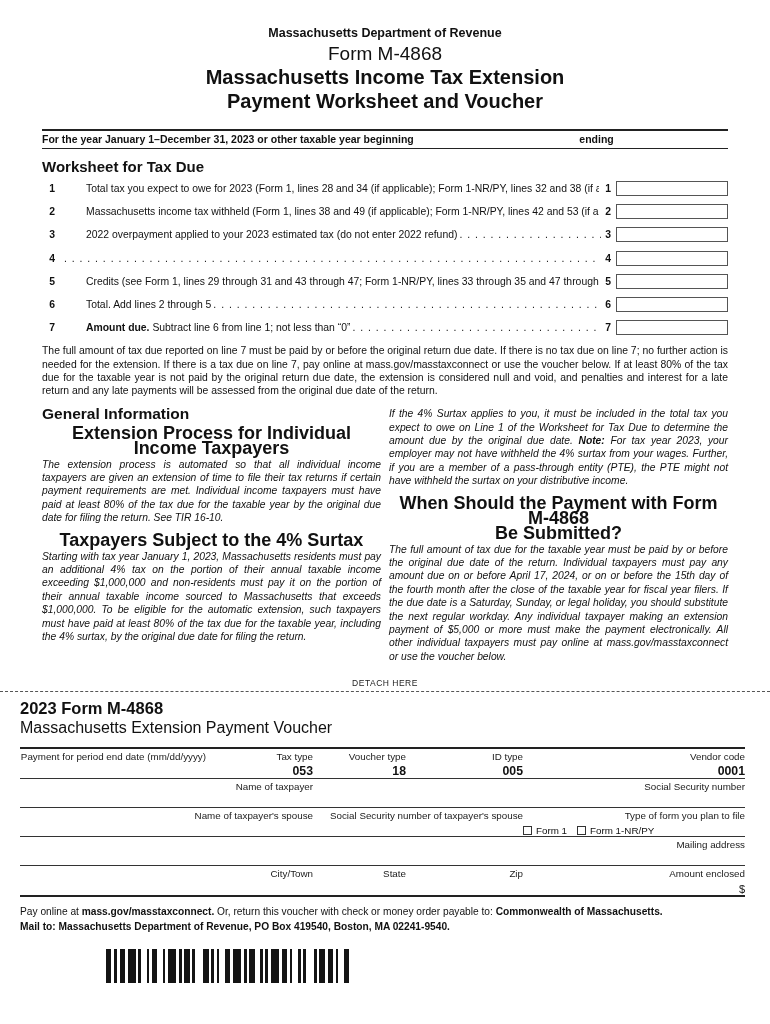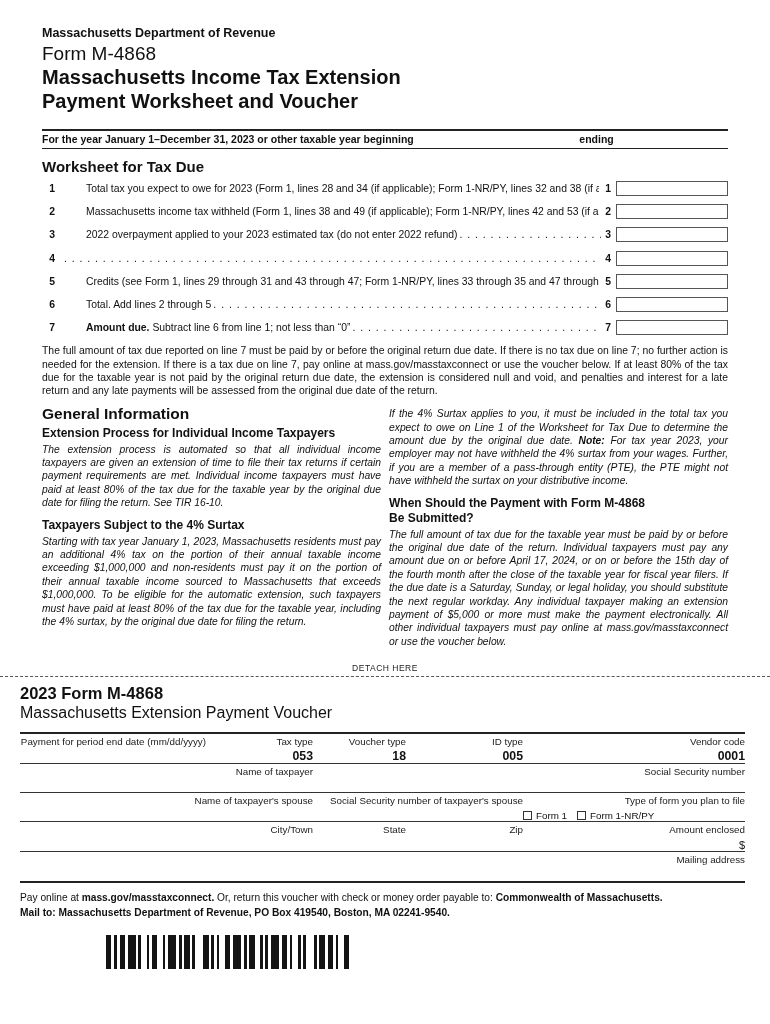--- a/index.html
+++ b/index.html
@@ -4,21 +4,21 @@
 <style>
   * { box-sizing: border-box; margin: 0; padding: 0; }
   html, body { background: #fff; }
   body {
     width: 770px; height: 1024px; overflow: hidden; position: relative;
     font-family: "Liberation Sans", sans-serif; color: #111;
   }
   .main { margin: 0 42px; }
 
   
-  .form-header { padding-top: 26px; }
+  .form-header { text-align: center; padding-top: 26px; }
   .dept { font-size: 12.5px; font-weight: bold; }
   .form-no { font-size: 19px; margin-top: 3px; }
   .big-title { font-size: 20px; font-weight: bold; line-height: 24px; }
 
   
   .year-row {
     display: flex; align-items: flex-end; margin-top: 16px;
     border-top: 2px solid #222; border-bottom: 1.5px solid #222;
     padding: 2px 0 3px; font-size: 10.5px; font-weight: bold;
   }
@@ -39,21 +39,21 @@
     letter-spacing: 1px;
   }
   .ws-endnum { flex: none; font-weight: bold; margin: 0 5px 0 2px; }
   .ws-box { flex: none; width: 112px; height: 15px; border: 1.5px solid #555; background: #fff; }
   .ws-note { margin-top: 5px; font-size: 10.4px; line-height: 13.2px; text-align: justify; }
 
   
   .cols { display: flex; gap: 8px; margin-top: 10px; }
   .col { flex: 1 1 0; font-size: 10.3px; line-height: 13.4px; text-align: justify; }
   .gi-title { font-size: 15.5px; font-weight: bold; margin-bottom: 5px; text-align: left; }
-  .gi-h3 { font-size: 12px; font-weight: bold; line-height: 15px; margin: 8px 0 2px; text-align: left; }
+  .gi-h3 { font-size: 18px; font-weight: bold; line-height: 15px; margin: 8px 0 2px; text-align: center; }
   .gi-h3.first { margin-top: 0; }
   .col p { margin-bottom: 2px; font-style: italic; }
 
   
   .detach-label { text-align: center; font-size: 8.5px; letter-spacing: 0.5px; margin-top: 13px; color: #222; }
   .detach-line { border-top: 1.5px dashed #555; margin-top: 3px; }
 
   
   .voucher { margin: 7px 25px 0 20px; }
   .v-title { font-size: 16.5px; font-weight: bold; line-height: 19px; }
@@ -228,42 +228,42 @@
         <div class="cb-row">
           <span class="cb"></span>
           <span class="cb-label">Form 1</span>
           <span class="cb"></span>
           <span class="cb-label">Form 1-NR/PY</span>
         </div>
       </div>
     </div>
 
     <div class="v-row">
+      <div class="cr">
+        <div class="v-label">Mailing address</div>
+        <div class="fill"></div>
+      </div>
+    </div>
+
+    <div class="v-row">
       <div class="cn">
         <div class="v-label">City/Town</div>
         <div class="fill"></div>
       </div>
       <div class="c3">
         <div class="v-label">State</div>
         <div class="fill"></div>
       </div>
       <div class="c4">
         <div class="v-label">Zip</div>
         <div class="fill"></div>
       </div>
       <div class="cr">
         <div class="v-label">Amount enclosed</div>
         <div class="dollar">$</div>
-      </div>
-    </div>
-
-    <div class="v-row">
-      <div class="cr">
-        <div class="v-label">Mailing address</div>
-        <div class="fill"></div>
       </div>
     </div>
   </div>
 
   <div class="v-footer">
     <div><span>Pay online at </span><b>mass.gov/masstaxconnect.</b><span> Or, return this voucher with check or money order payable to: </span><b>Commonwealth of Massachusetts.</b></div>
     <div><b>Mail to: </b><b>Massachusetts Department of Revenue, PO Box 419540, Boston, MA 02241-9540.</b></div>
   </div>
 </div>
 

